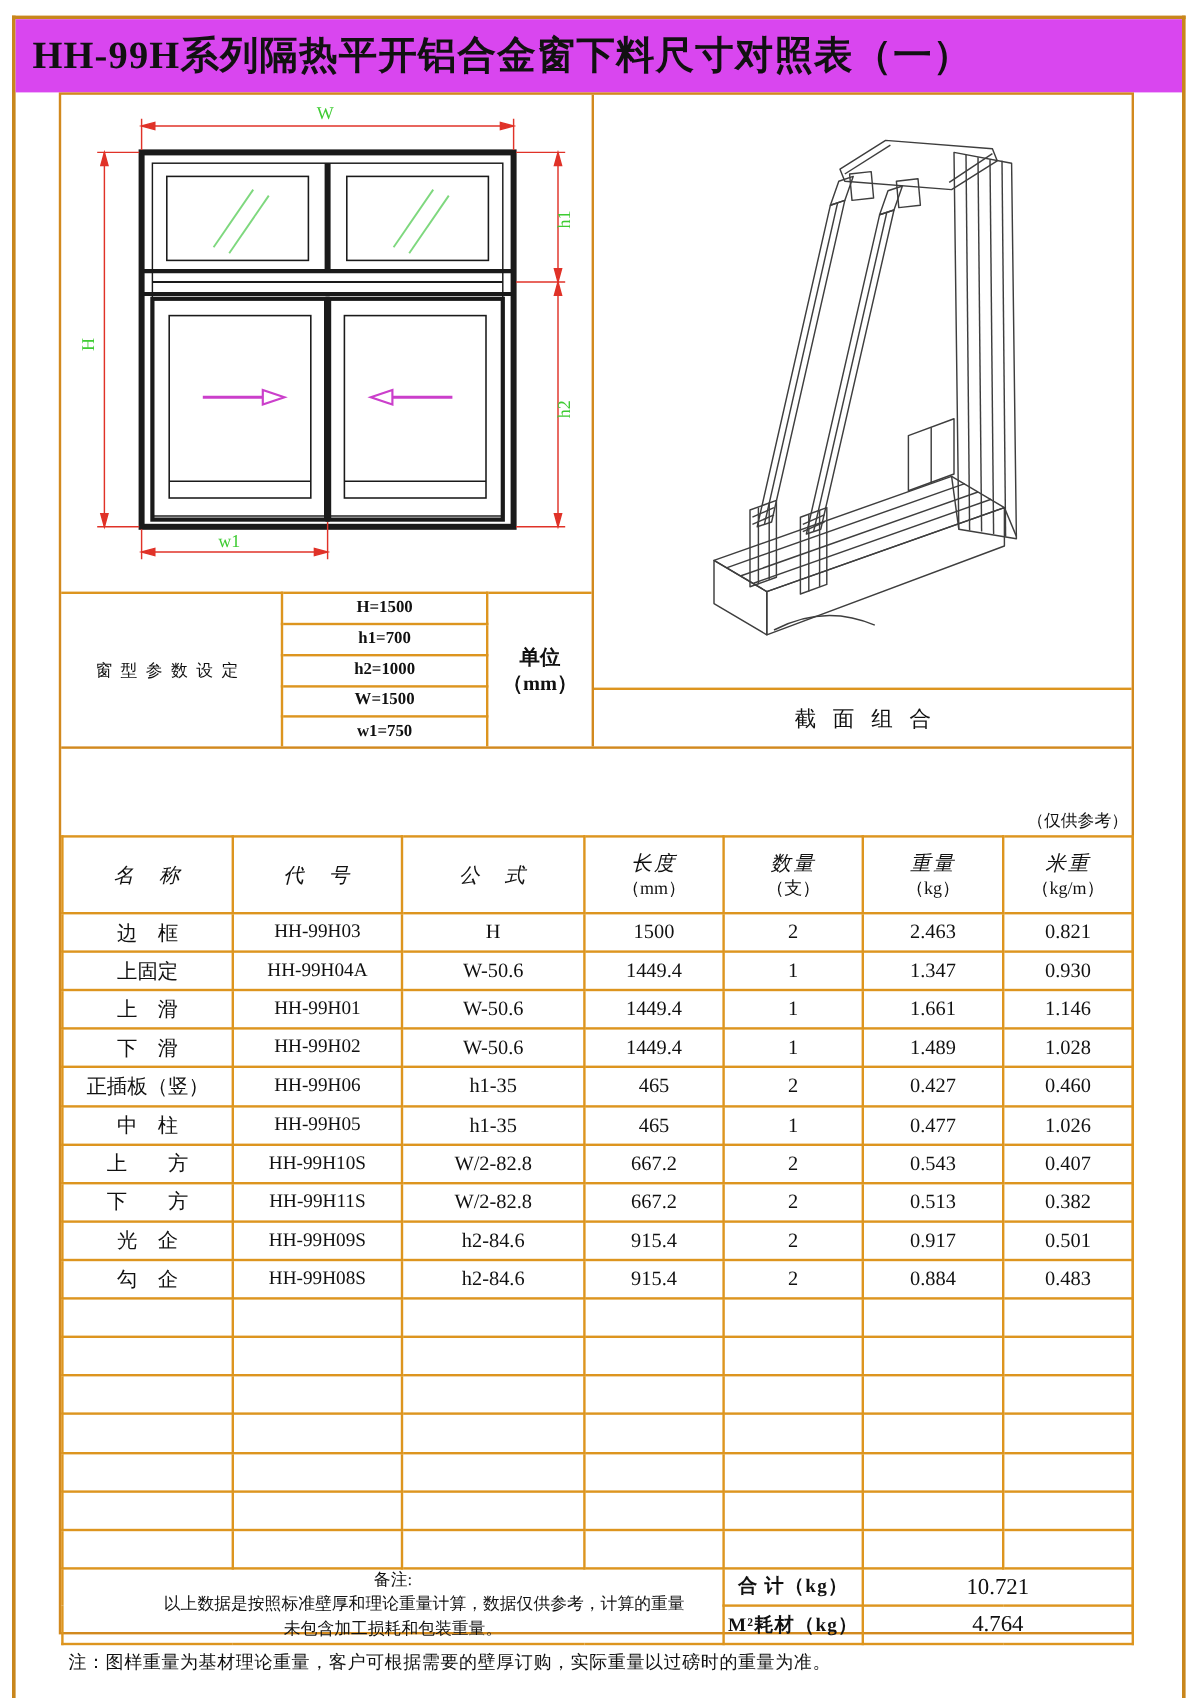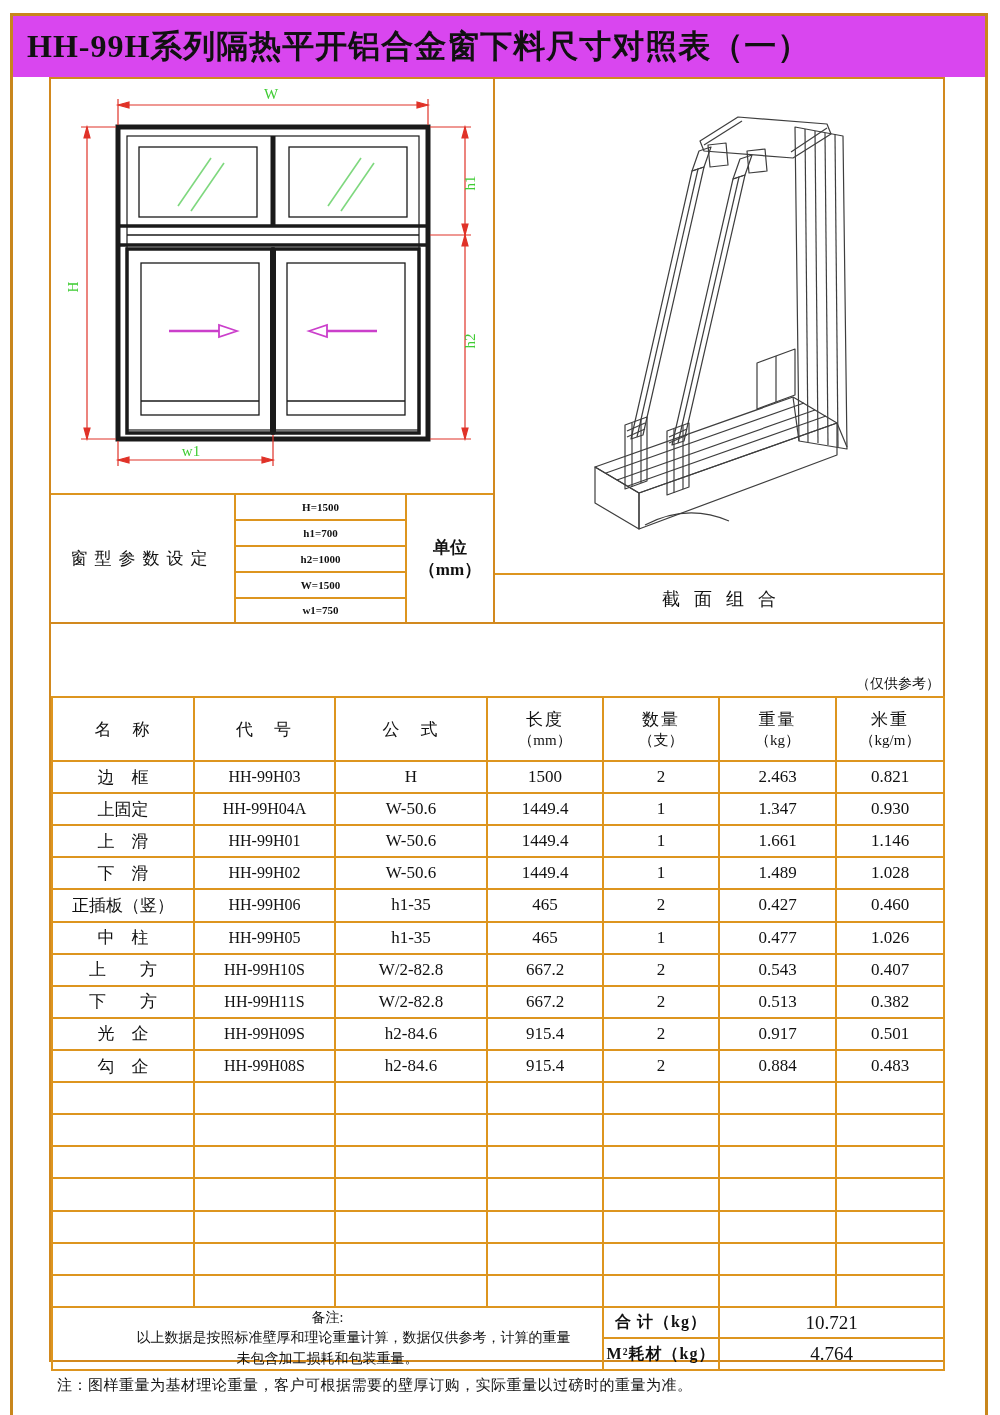--- a/index.html
+++ b/index.html
@@ -30,22 +30,22 @@
   }
   .window-svg{display:block;}
   .param-table{
     position:absolute;left:0;bottom:0;width:442px;height:129px;
     border-collapse:collapse;table-layout:fixed;
   }
   .param-table td{border:2px solid #DD951F;text-align:center;vertical-align:middle;}
   .param-table td.no-right{border-right:none;}
   .param-table td.no-left{border-left:none;}
   .param-table td.no-bottom{border-bottom:none;}
-  .p-label{font-size:17px;letter-spacing:7px;margin-top:31px;}
-  .p-val{font-size:11px;font-weight:bold;}
+  .p-label{font-size:14px;letter-spacing:7px;margin-top:31px;}
+  .p-val{font-size:14px;font-weight:bold;}
   .p-unit{font-size:17px;font-weight:bold;line-height:1.25;}
   .top-right{position:absolute;left:444px;top:0;width:448px;height:544px;}
   .section-svg{display:block;}
   .caption{
     position:absolute;left:0;bottom:0;width:448px;height:50px;box-sizing:border-box;
     border-top:2px solid #DD951F;display:flex;align-items:center;justify-content:center;
   }
   .caption span{font-size:18px;letter-spacing:14px;text-indent:14px;}
   .materials{
     position:absolute;left:0;top:543px;width:892px;height:742px;box-sizing:border-box;
@@ -54,21 +54,21 @@
   .m-title{ text-align:center;font-size:27px;letter-spacing:16px;text-indent:16px;padding-top:12px;}
   .m-ref{position:absolute;right:3px;top:51px;font-size:14px;}
   .m-table{
     position:absolute;left:0;top:72px;width:892px;height:668px;
     border-collapse:collapse;table-layout:fixed;
   }
   .m-table th,.m-table td{border:2px solid #DD951F;text-align:center;vertical-align:middle;padding:0;}
   .m-table thead tr{height:64px;}
   .m-table tbody tr{height:31px;}
   .m-table tfoot tr{height:28px;}
-  .hl1{font-size:17px;font-weight:normal;letter-spacing:2px;}
+  .hl1{font-size:17px;font-weight:normal;letter-spacing:2px;font-style:italic;}
   .hl2{font-size:15px;font-weight:normal;}
   .m-table tbody td{font-size:17px;}
   .m-table tbody td:nth-child(2){font-size:16px;}
   .remark{vertical-align:top;text-align:left;font-size:14px;line-height:1.45;padding:2px 6px 0 4px;}
   .remark-l1{padding-left:52px;}
   .f-label{font-size:16px;font-weight:bold;letter-spacing:1px;}
   .f-value{text-align:left;padding-left:50px;font-size:19px;}
   .bottom-note{position:absolute;left:57px;top:1376px;font-size:15px;letter-spacing:0.5px;text-align:right;}
   svg text{font-family:"Liberation Serif","DejaVu Serif",serif;}
 </style>

